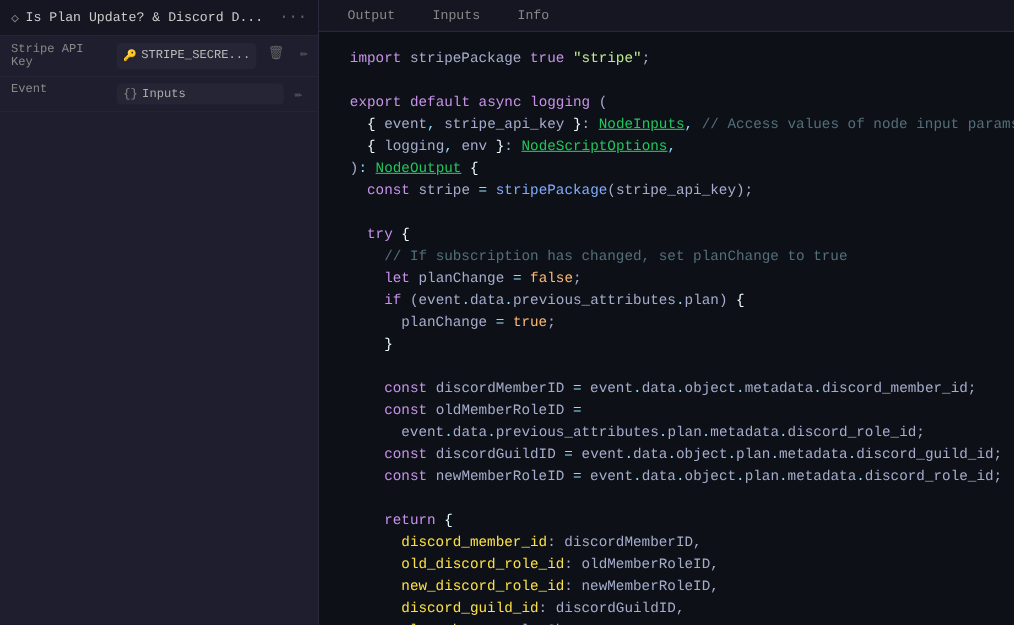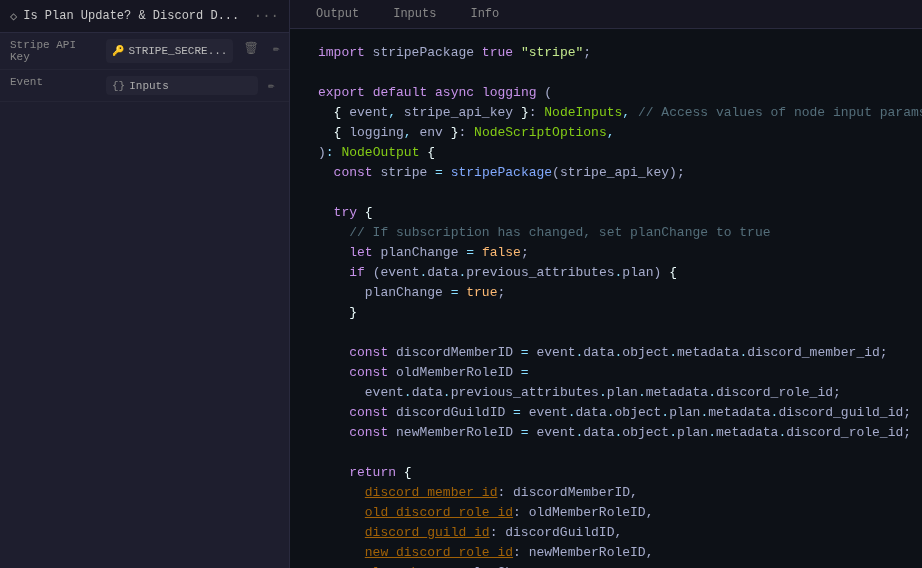--- a/index.html
+++ b/index.html
@@ -161,27 +161,27 @@
       line-height: 20px;
       padding: 0 28px;
       white-space: pre;
     }
 
     
     .kw { color: #c792ea; } 
     .fn { color: #82aaff; } 
     .str { color: #c3e88d; } 
     .cm { color: #546e7a; } 
-    .prop { color: #a16207; text-decoration: underline; } 
+    .prop { color: #fde047; } 
     .val { color: #fdba74; } 
     .plain { color: #a6accd; }
     .white { color: #eeffff; }
     .dot { color: #89ddff; }
     .op { color: #89ddff; }
-    .cls { color: #84cc16; } 
+    .cls { color: #22c55e; text-decoration: underline; } 
   </style>
 </head>
 <body>
 
 <div class="left-panel">
   <div class="left-panel-header">
     <span class="header-icon">◇</span>
     <span class="header-title">Is Plan Update? &amp; Discord D...</span>
     <span class="header-dots">···</span>
   </div>
@@ -298,25 +298,25 @@
 
     <div class="code-line">
       <span class="plain">      </span><span class="prop">discord_member_id</span><span class="plain">: discordMemberID,</span>
     </div>
 
     <div class="code-line">
       <span class="plain">      </span><span class="prop">old_discord_role_id</span><span class="plain">: oldMemberRoleID,</span>
     </div>
 
     <div class="code-line">
+      <span class="plain">      </span><span class="prop">new_discord_role_id</span><span class="plain">: newMemberRoleID,</span>
+    </div>
+
+    <div class="code-line">
       <span class="plain">      </span><span class="prop">discord_guild_id</span><span class="plain">: discordGuildID,</span>
     </div>
 
     <div class="code-line">
-      <span class="plain">      </span><span class="prop">new_discord_role_id</span><span class="plain">: newMemberRoleID,</span>
-    </div>
-
-    <div class="code-line">
       <span class="plain">      </span><span class="prop">plan_change</span><span class="plain">: planChange,</span>
     </div>
 
   </div>
 </div>
 
 </body></html>

